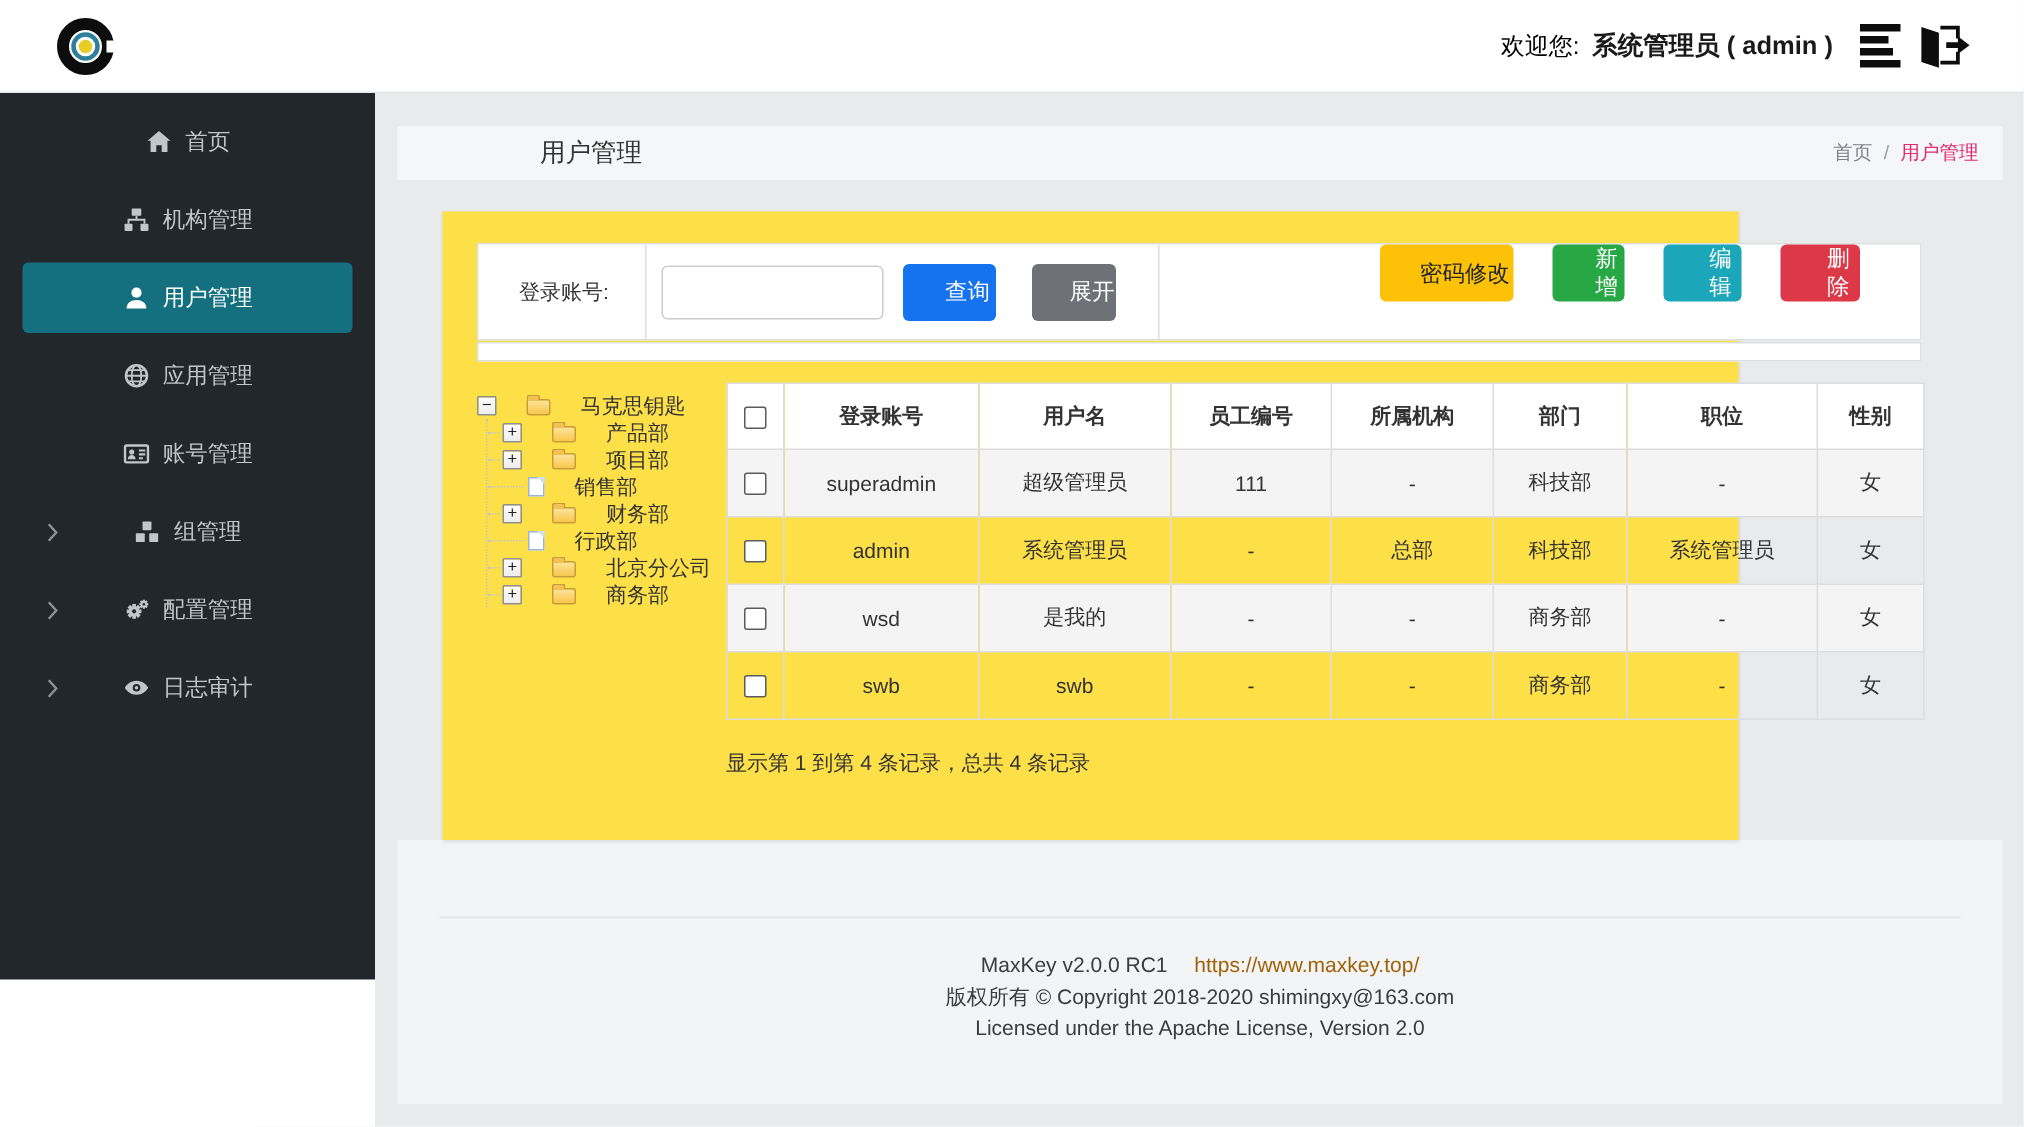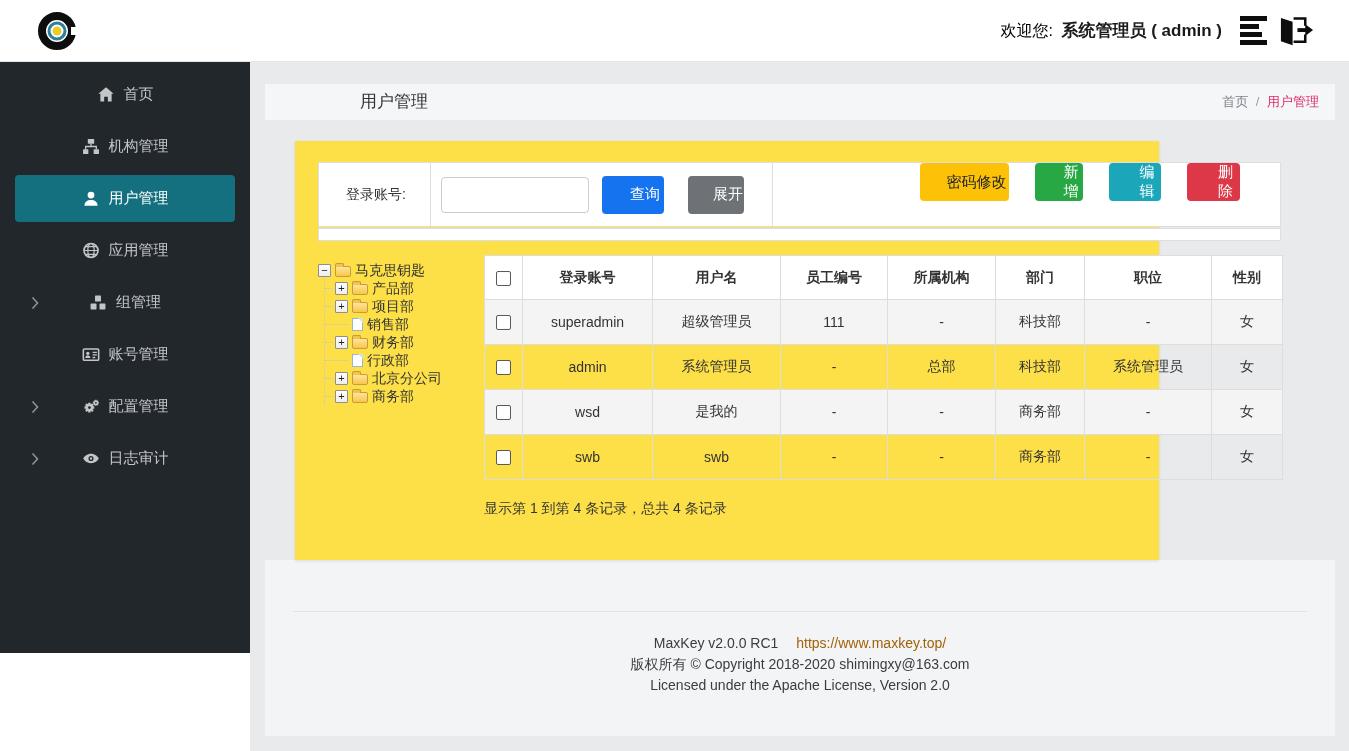--- a/index.html
+++ b/index.html
@@ -69,21 +69,21 @@
   .tb-actions { flex:1; display:flex; align-items:flex-start; justify-content:flex-end; padding-right:40px; gap:26px; }
   .btn-pwd { width:89px; background:#fdc108; color:#212529; }
   .btn-add { width:48px; background:#28a745; }
   .btn-edit { width:52px; background:#1ba6ba; }
   .btn-del { width:53px; background:#dc3848; }
   .collapse-strip { position:absolute; top:87px; left:23px; width:963px; height:13px; border:1px solid #dcdee0; background:#fff; }
 
   
   .main-row { position:absolute; top:114px; left:23px; width:965px; display:flex; }
   .tree { width:167px; padding-top:6px; font-size:14px; color:#333; }
-  .tnode { height:18px; display:flex; align-items:center; gap:4px; cursor:pointer; white-space:nowrap; }
+  .tnode { height:18px; display:flex; align-items:center; gap:20px; cursor:pointer; white-space:nowrap; }
   .tree-children { margin-left:6px; border-left:1px dotted #c5c5c5; }
   .tree-children .tnode { position:relative; padding-left:10px; }
   .tree-children .tnode::before { content:""; position:absolute; left:0; top:9px; width:8px; border-top:1px dotted #c5c5c5; }
   .tree-children .tnode.leaf { padding-left:27px; }
   .tree-children .tnode.leaf::before { width:24px; }
   .expander { width:13px; height:13px; flex:0 0 auto; border:1px solid #8f8f8f; background:linear-gradient(#fefefe,#ededed);
               font-size:11px; line-height:10px; text-align:center; color:#222; border-radius:1px; }
   .expander.minus::before { content:"−"; }
   .expander.plus::before { content:"+"; }
   .folder { position:relative; width:16px; height:11px; flex:0 0 auto; background:linear-gradient(#ffe49a,#f7c64c);
@@ -178,45 +178,45 @@
       <svg viewBox="0 0 16 16">
         <circle cx="8" cy="8" r="6.6" fill="none" stroke="currentColor" stroke-width="1.6"></circle>
         <ellipse cx="8" cy="8" rx="3" ry="6.6" fill="none" stroke="currentColor" stroke-width="1.1"></ellipse>
         <path d="M1.6 8 h12.8 M2.7 4.4 h10.6 M2.7 11.6 h10.6" stroke="currentColor" stroke-width="1.1" fill="none"></path>
       </svg>
     </span>
     <span>应用管理</span>
   </div>
 
   <div class="side-item">
-    <span class="side-chevron">
-      <svg viewBox="0 0 8 14">
-          <path d="M1.5 1.5 L6.5 7 L1.5 12.5" fill="none" stroke="currentColor" stroke-width="1.6"></path>
-        </svg>
-    </span>
-    <span class="mi">
-      <svg viewBox="0 0 16 16" fill="currentColor">
-        <rect x="5.2" y="1.5" width="5.6" height="5.6" rx="0.6"></rect>
-        <rect x="1" y="8.9" width="5.6" height="5.6" rx="0.6"></rect>
-        <rect x="9.4" y="8.9" width="5.6" height="5.6" rx="0.6"></rect>
-      </svg>
-    </span>
-    <span>组管理</span>
-  </div>
-
-  <div class="side-item">
     <span class="mi">
       <svg viewBox="0 0 16 16">
         <rect x="0.8" y="2.8" width="14.4" height="10.6" rx="1" fill="none" stroke="currentColor" stroke-width="1.5"></rect>
         <circle cx="5" cy="6.9" r="1.6" fill="currentColor"></circle>
         <path d="M2.6 11.4 c0-1.8 1.2-2.6 2.4-2.6 s2.4 0.8 2.4 2.6 z" fill="currentColor"></path>
         <path d="M9.5 6 h4 M9.5 8.4 h4 M9.5 10.8 h2.5" stroke="currentColor" stroke-width="1.3" fill="none"></path>
       </svg>
     </span>
     <span>账号管理</span>
+  </div>
+
+  <div class="side-item">
+    <span class="side-chevron">
+      <svg viewBox="0 0 8 14">
+          <path d="M1.5 1.5 L6.5 7 L1.5 12.5" fill="none" stroke="currentColor" stroke-width="1.6"></path>
+        </svg>
+    </span>
+    <span class="mi">
+      <svg viewBox="0 0 16 16" fill="currentColor">
+        <rect x="5.2" y="1.5" width="5.6" height="5.6" rx="0.6"></rect>
+        <rect x="1" y="8.9" width="5.6" height="5.6" rx="0.6"></rect>
+        <rect x="9.4" y="8.9" width="5.6" height="5.6" rx="0.6"></rect>
+      </svg>
+    </span>
+    <span>组管理</span>
   </div>
 
   <div class="side-item">
     <span class="side-chevron">
       <svg viewBox="0 0 8 14">
           <path d="M1.5 1.5 L6.5 7 L1.5 12.5" fill="none" stroke="currentColor" stroke-width="1.6"></path>
         </svg>
     </span>
     <span class="mi">
       <svg viewBox="0 0 16 16">

